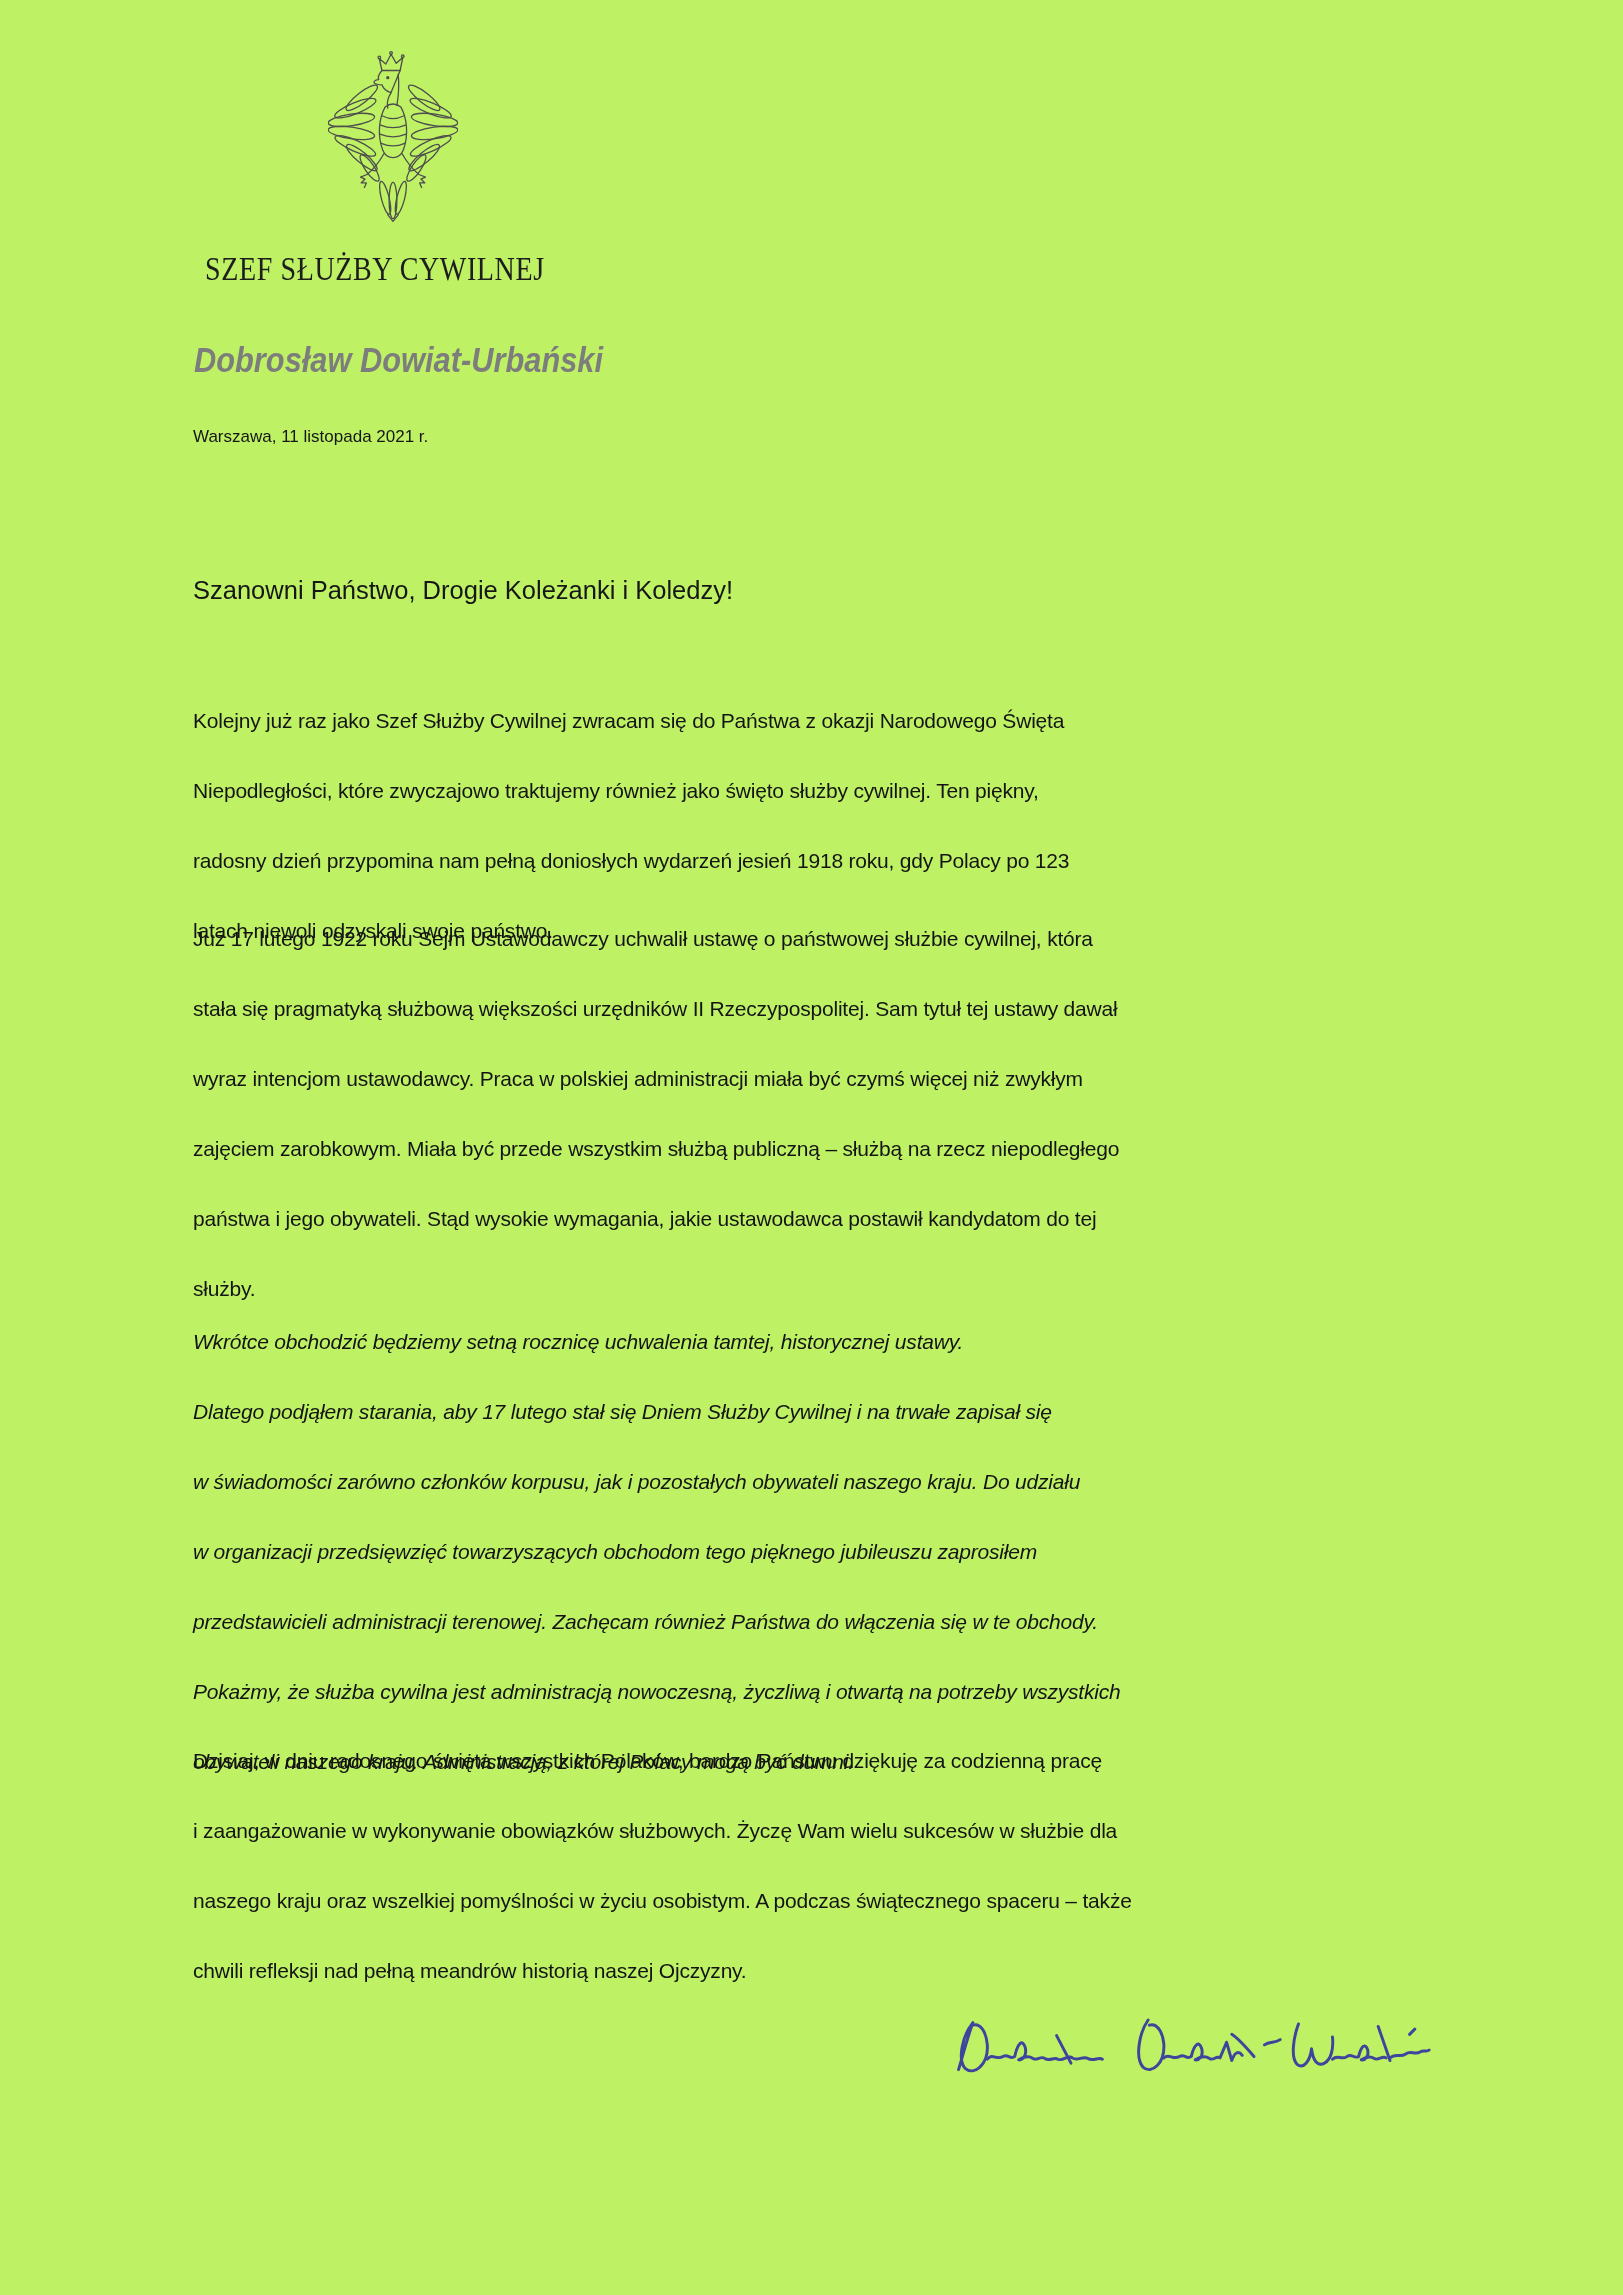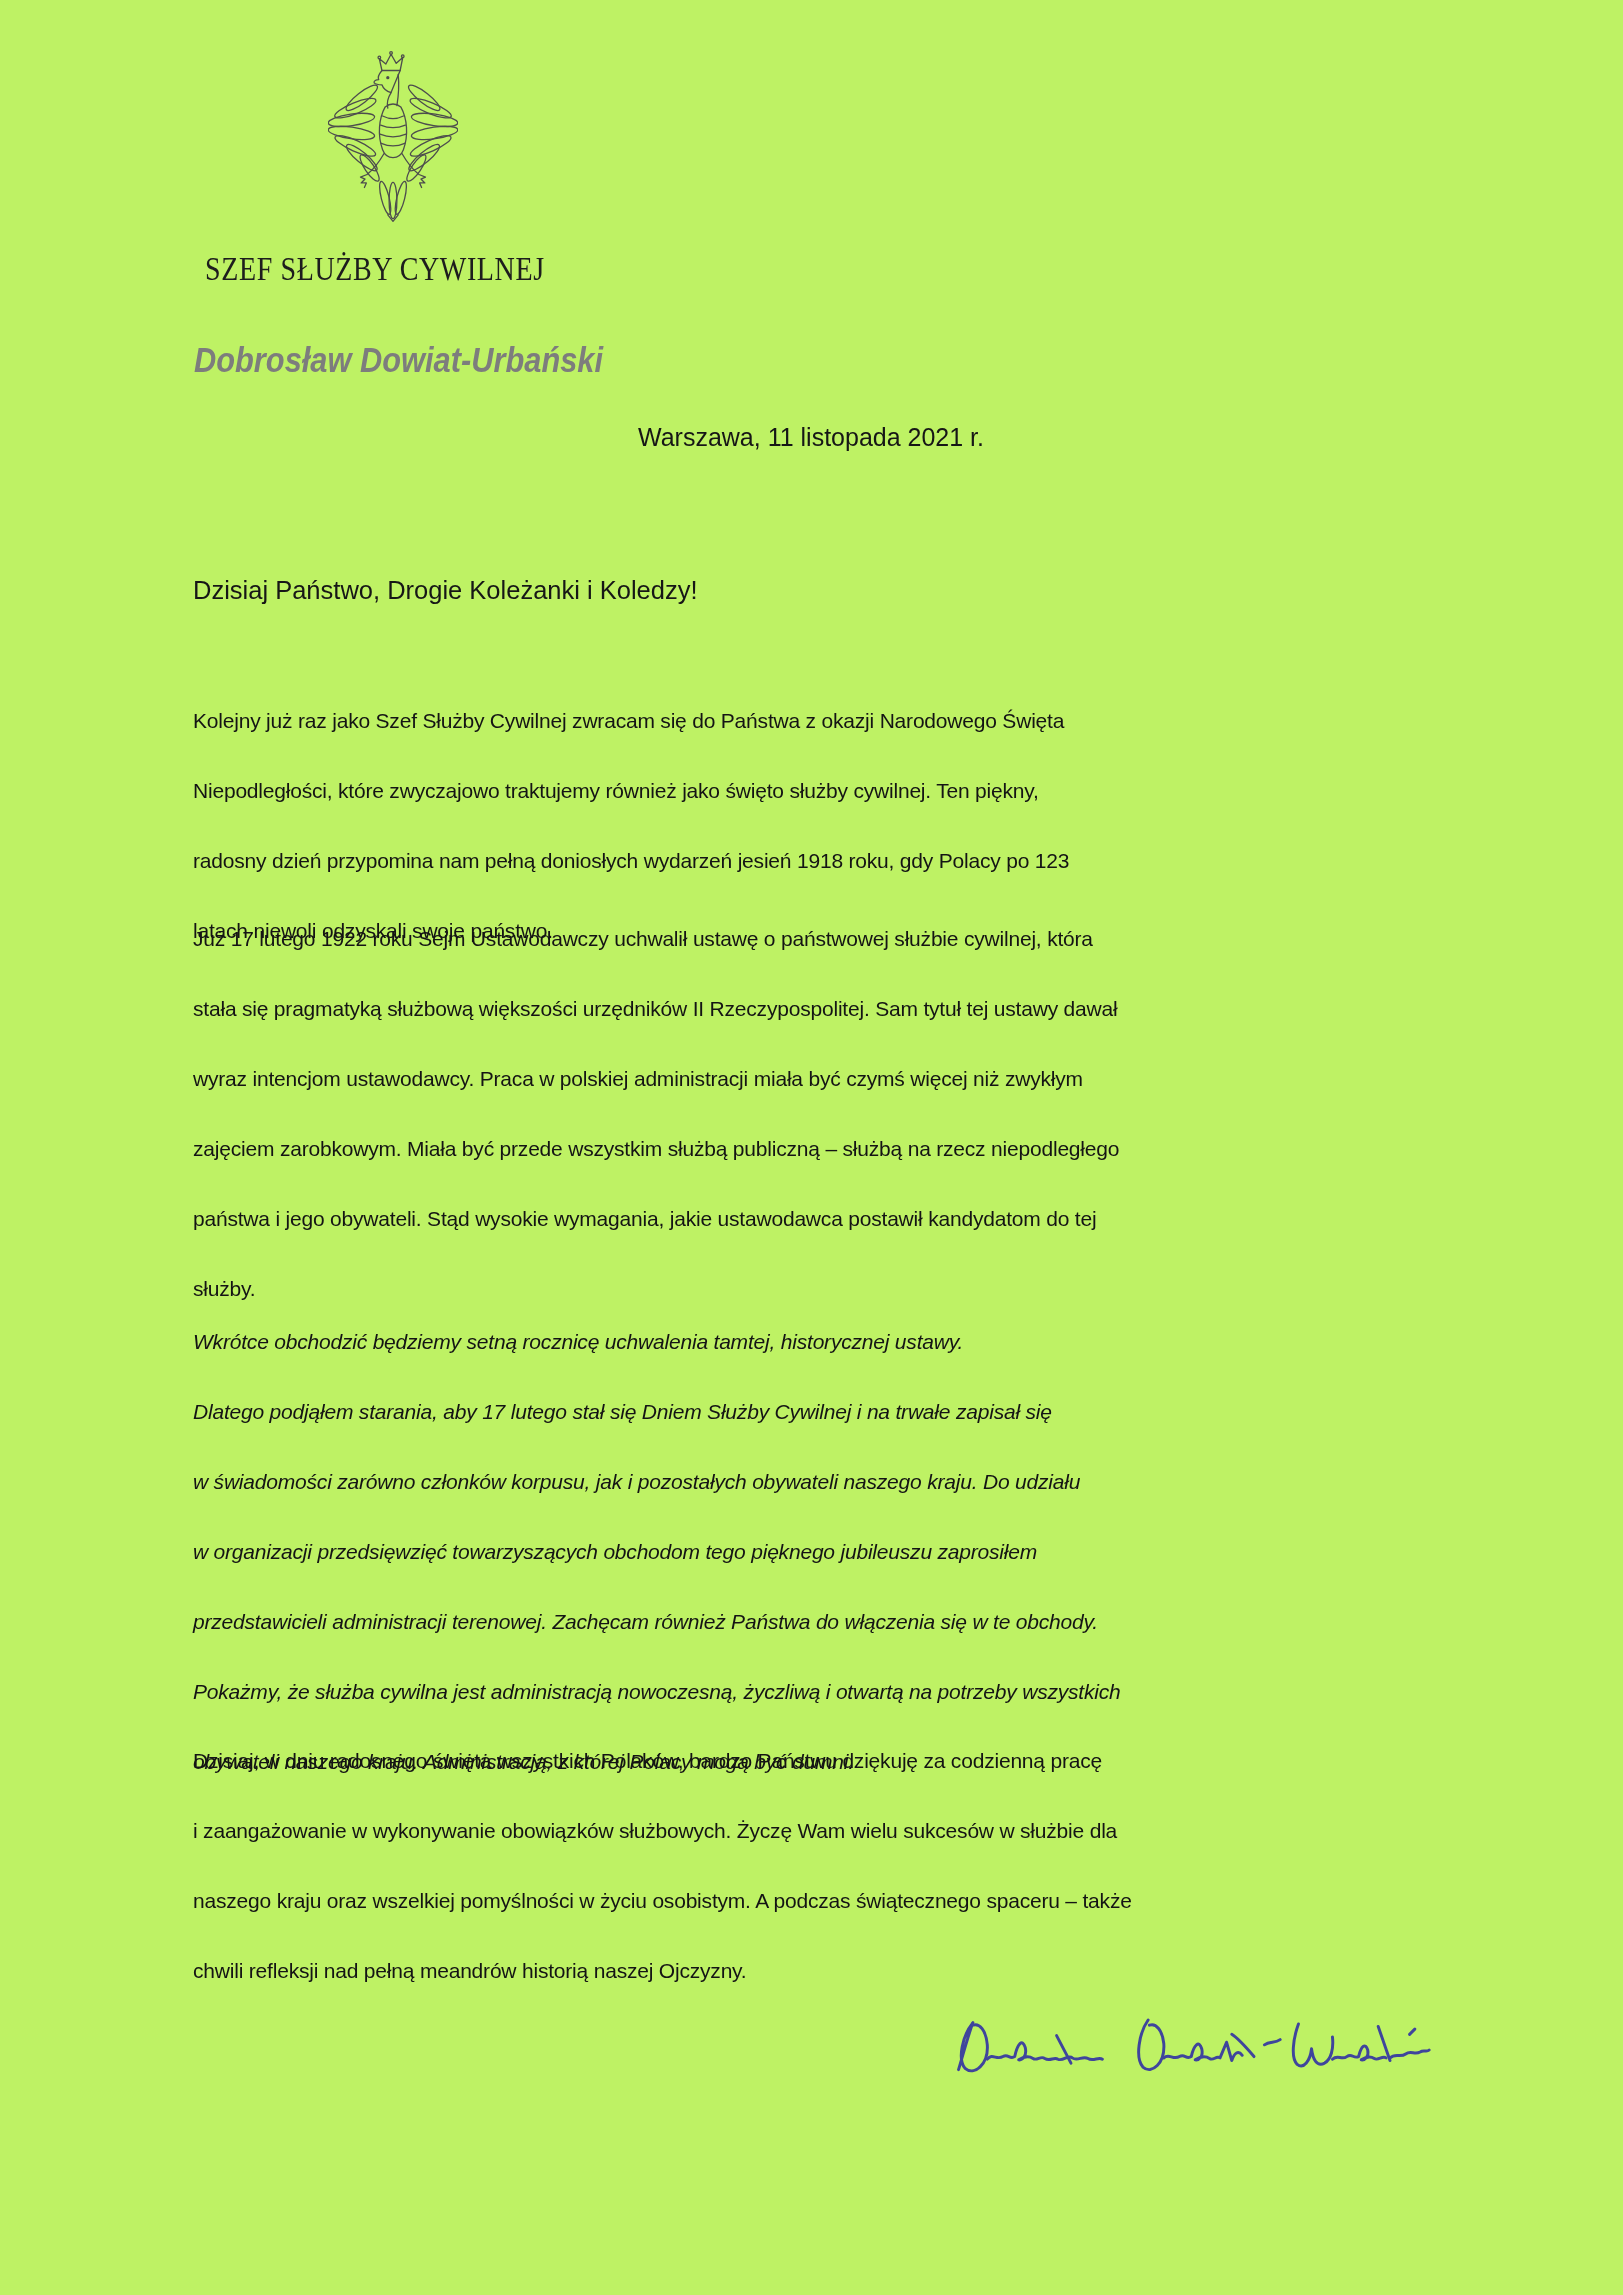--- a/index.html
+++ b/index.html
@@ -19,21 +19,21 @@
     font-size:33px;line-height:37px;letter-spacing:0.7px;color:#1d1d1d;
     transform:scaleX(.85);transform-origin:left top;white-space:pre;
   }
   .header-name{
     position:absolute;left:194px;top:339px;
     font-style:italic;font-weight:700;font-size:35px;line-height:41px;
     color:#7d7d7d;transform:scaleX(.88);transform-origin:left top;white-space:pre;
   }
   .dateline{
     position:absolute;left:193px;top:410px;width:1236px;
-    text-align:center;font-size:25px;line-height:54px;white-space:pre;
+    text-align:left;font-size:17px;line-height:54px;white-space:pre;
   }
   .salutation{
     position:absolute;left:193px;top:563px;
     font-size:25.5px;line-height:54px;white-space:pre;
   }
   .para{
     position:absolute;left:193px;width:1308px;
     font-size:21px;line-height:70px;letter-spacing:-0.2px;
     white-space:pre;color:#141414;
   }
@@ -92,21 +92,21 @@
       <ellipse cx="112" cy="226" rx="26" ry="6" transform="rotate(104 112 226)"></ellipse>
       <path d="M92,252 l8,10 l8,-10"></path>
     </g>
   </svg>
 
   <div class="header-title">SZEF SŁUŻBY CYWILNEJ</div>
   <div class="header-name">Dobrosław Dowiat-Urbański</div>
 
   <div class="dateline">Warszawa, 11 listopada 2021 r.</div>
 
-  <div class="salutation">Dzisiaj Państwo, Drogie Koleżanki i Koledzy!</div>
+  <div class="salutation">Szanowni Państwo, Drogie Koleżanki i Koledzy!</div>
 
   <div class="para p1">Kolejny już raz jako Szef Służby Cywilnej zwracam się do Państwa z okazji Narodowego Święta
 Niepodległości, które zwyczajowo traktujemy również jako święto służby cywilnej. Ten piękny,
 radosny dzień przypomina nam pełną doniosłych wydarzeń jesień 1918 roku, gdy Polacy po 123
 latach niewoli odzyskali swoje państwo.</div>
   <div class="para p2">Już 17 lutego 1922 roku Sejm Ustawodawczy uchwalił ustawę o państwowej służbie cywilnej, która
 stała się pragmatyką służbową większości urzędników II Rzeczypospolitej. Sam tytuł tej ustawy dawał
 wyraz intencjom ustawodawcy. Praca w polskiej administracji miała być czymś więcej niż zwykłym
 zajęciem zarobkowym. Miała być przede wszystkim służbą publiczną – służbą na rzecz niepodległego
 państwa i jego obywateli. Stąd wysokie wymagania, jakie ustawodawca postawił kandydatom do tej

